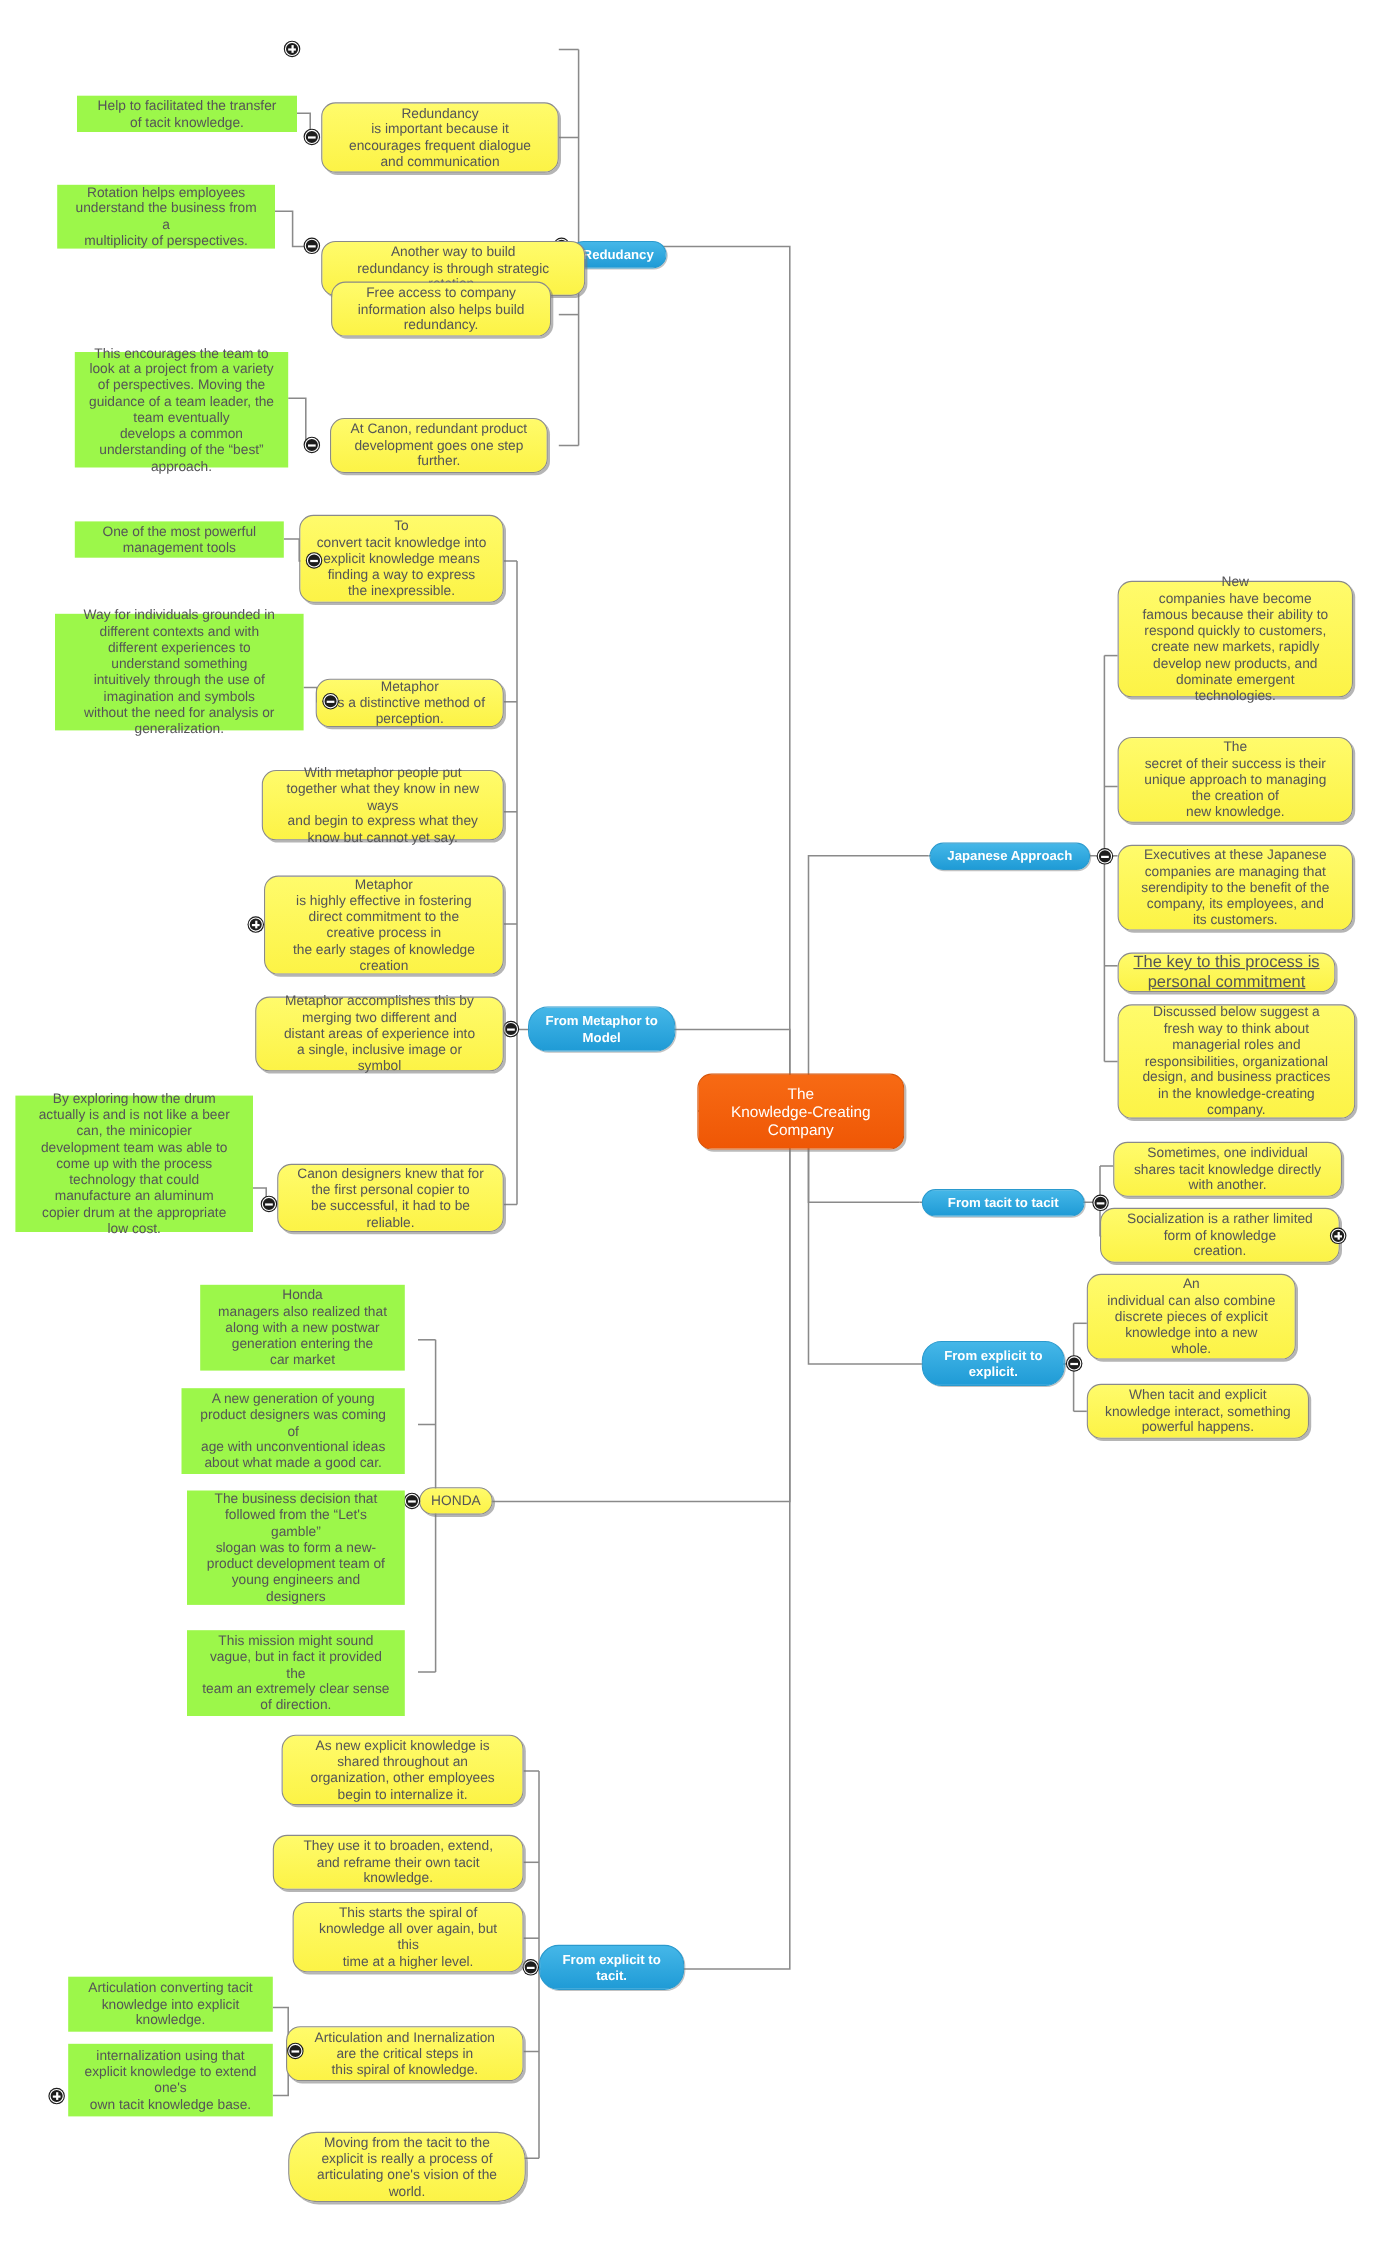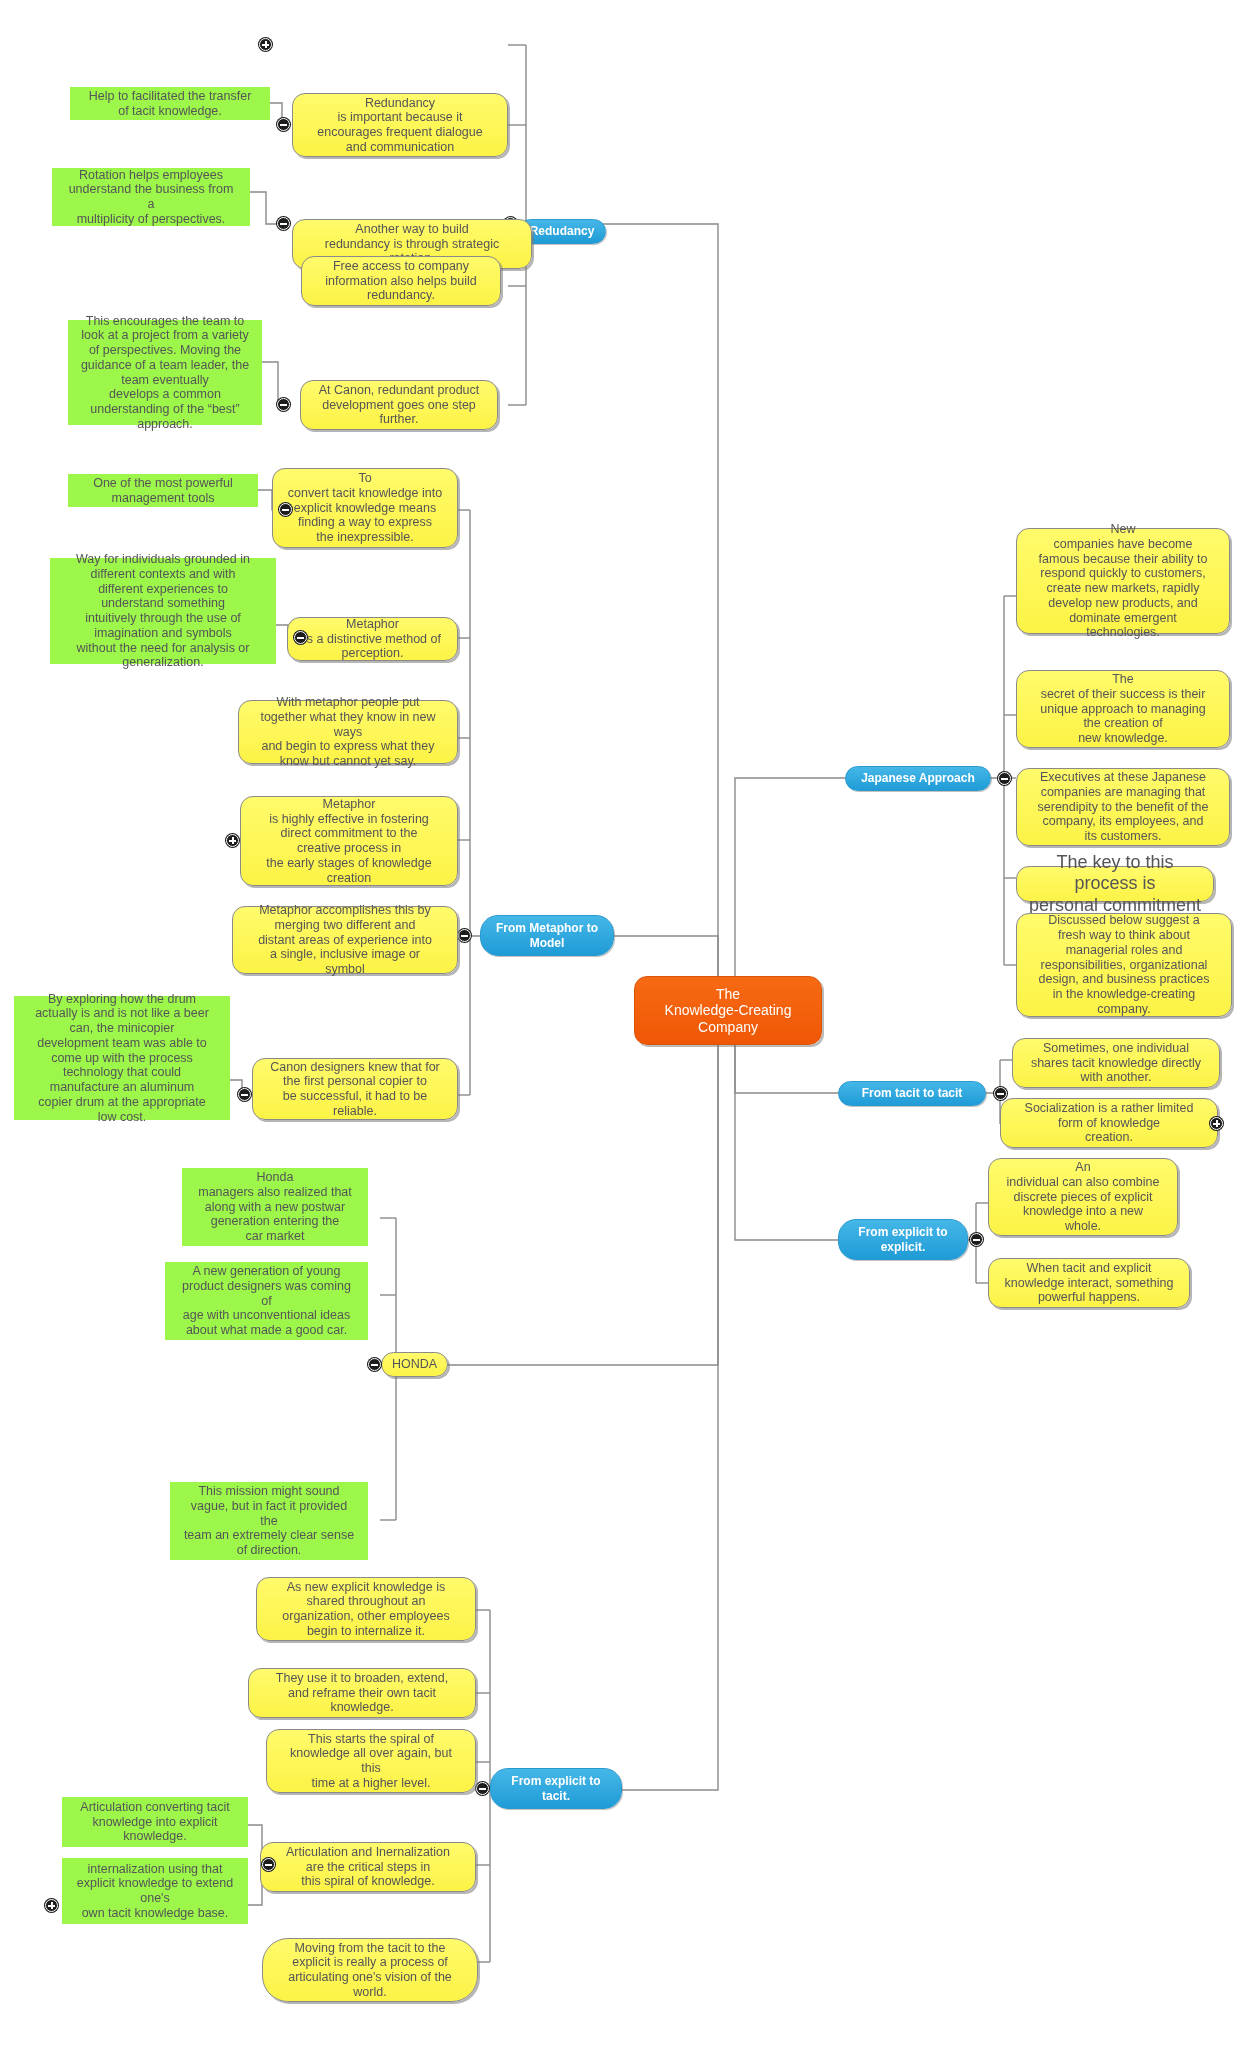--- a/index.html
+++ b/index.html
@@ -307,20 +307,27 @@
   <div class="node green" style="left:182px; top:1168px; width:186px; height:78px; font-size:12.5px;">Honda
 managers also realized that
 along with a new postwar
 generation entering the
 car market</div>
   <div class="node green" style="left:165px; top:1262px; width:203px; height:78px; font-size:12.5px;">A new generation of young
 product designers was coming
 of
 age with unconventional ideas
 about what made a good car.</div>
+  <div class="node green" style="left:170px; top:1355px; width:198px; height:104px; font-size:12.5px;">The business decision that
+followed from the “Let's
+gamble”
+slogan was to form a new-
+product development team of
+young engineers and
+designers</div>
   <div class="node green" style="left:170px; top:1482px; width:198px; height:78px; font-size:12.5px;">This mission might sound
 vague, but in fact it provided
 the
 team an extremely clear sense
 of direction.</div>
 
   <div class="node blue" style="left:490px; top:1768px; width:132px; height:41px; font-size:12px;">From explicit to
 tacit.</div>
   <div class="toggle minus" style="left:476px; top:1782px;">
       <span class="bar-h"></span>
@@ -377,21 +384,21 @@
   <div class="node yellow" style="left:1016px; top:670px; width:214px; height:78px; font-size:12.5px;">The
 secret of their success is their
 unique approach to managing
 the creation of
 new knowledge.</div>
   <div class="node yellow" style="left:1016px; top:768px; width:214px; height:78px; font-size:12.5px;">Executives at these Japanese
 companies are managing that
 serendipity to the benefit of the
 company, its employees, and
 its customers.</div>
-  <div class="node yellow" style="left:1016px; top:866px; width:198px; height:36px; font-size:18px;">The key to this process is
+  <div class="node yellow" style="left:1016px; top:866px; width:198px; height:36px; font-size:15px;text-decoration:underline;">The key to this process is
 personal commitment</div>
   <div class="node yellow" style="left:1016px; top:913px; width:216px; height:104px; font-size:12.5px;">Discussed below suggest a
 fresh way to think about
 managerial roles and
 responsibilities, organizational
 design, and business practices
 in the knowledge-creating
 company.</div>
 
   <div class="node blue" style="left:838px; top:1081px; width:148px; height:25px; font-size:12px;">From tacit to tacit</div>

